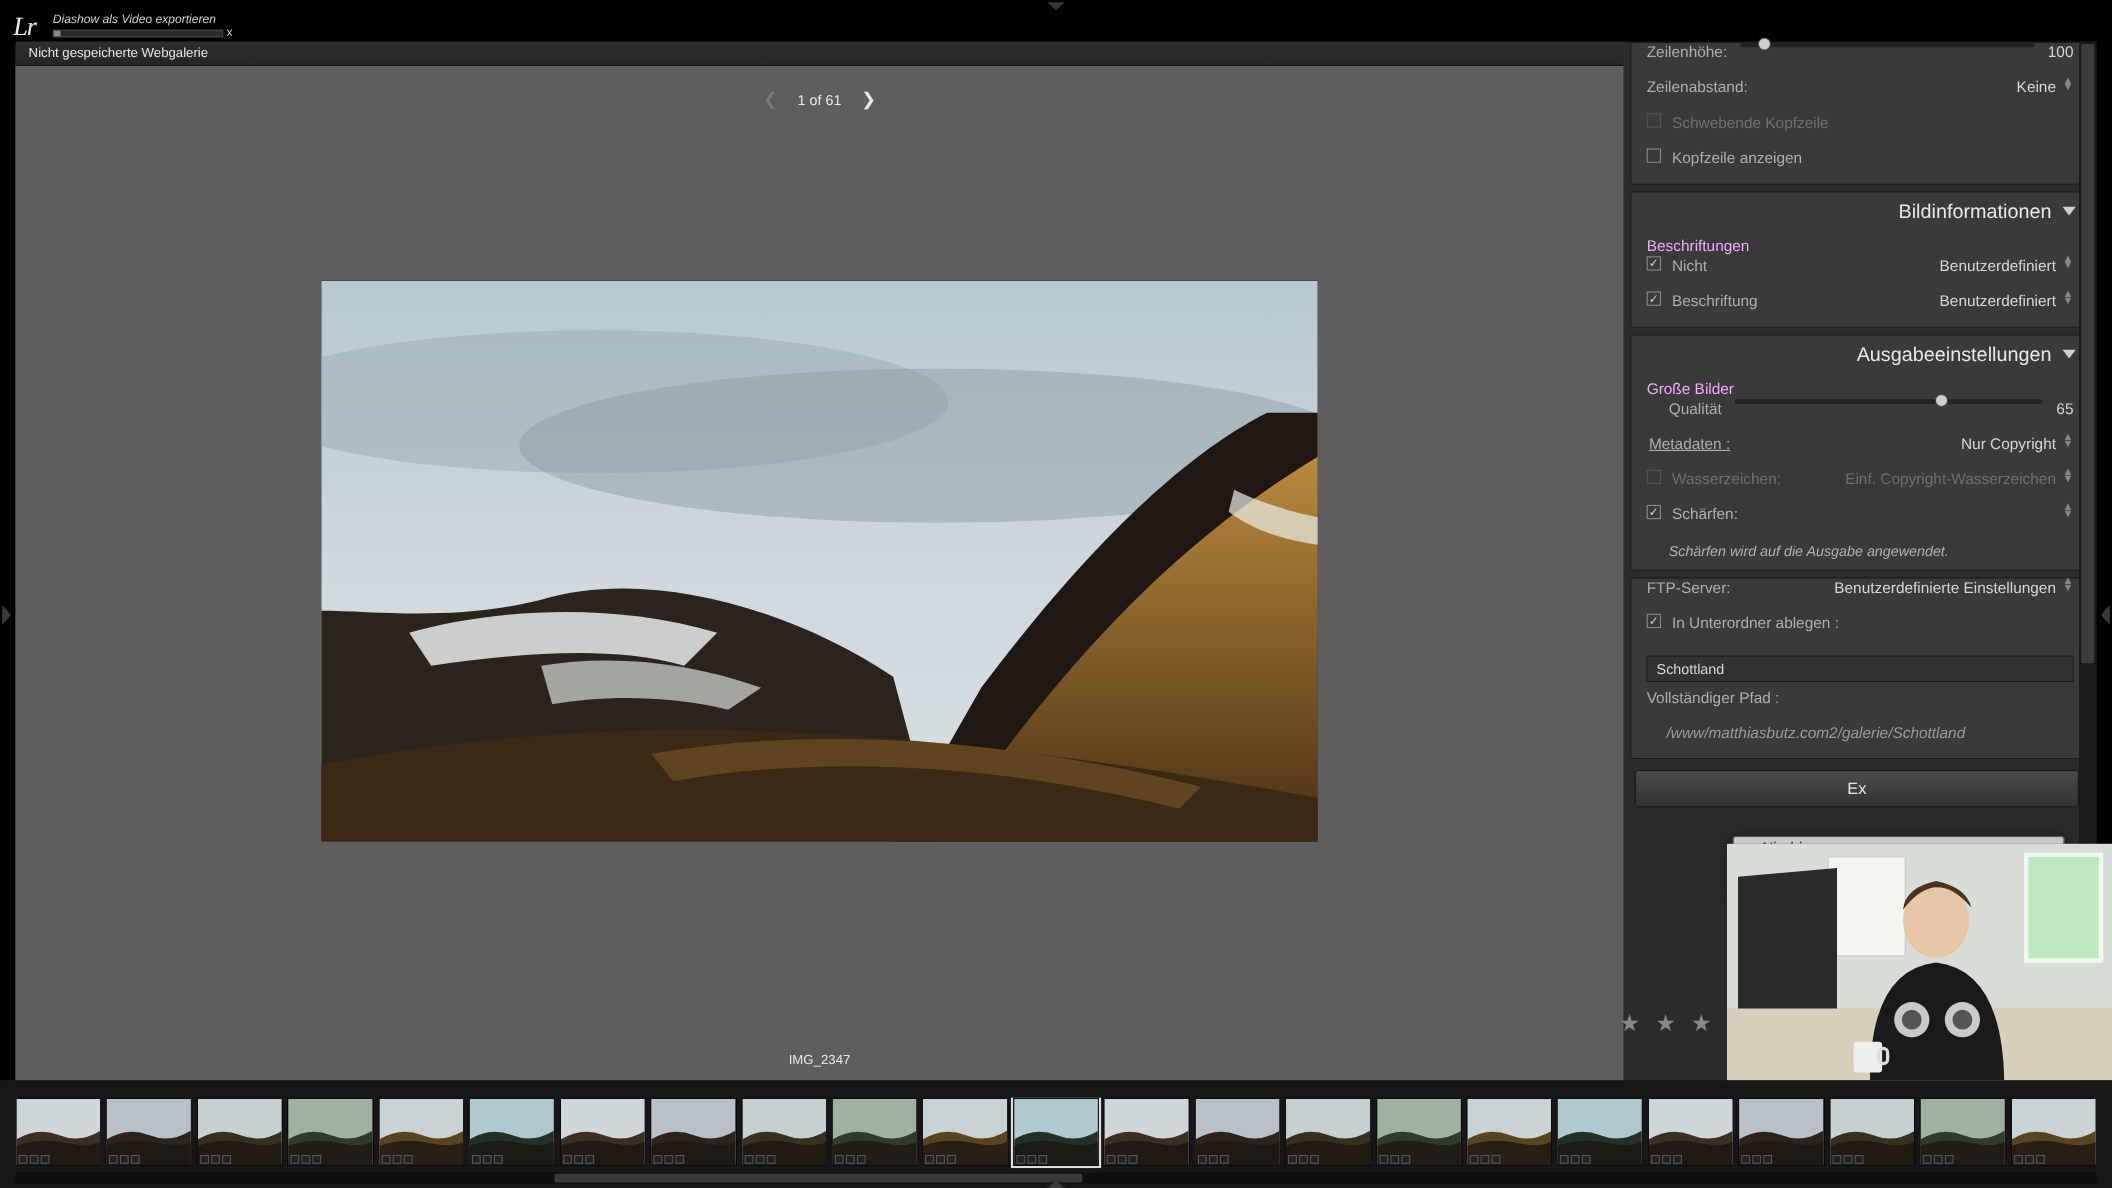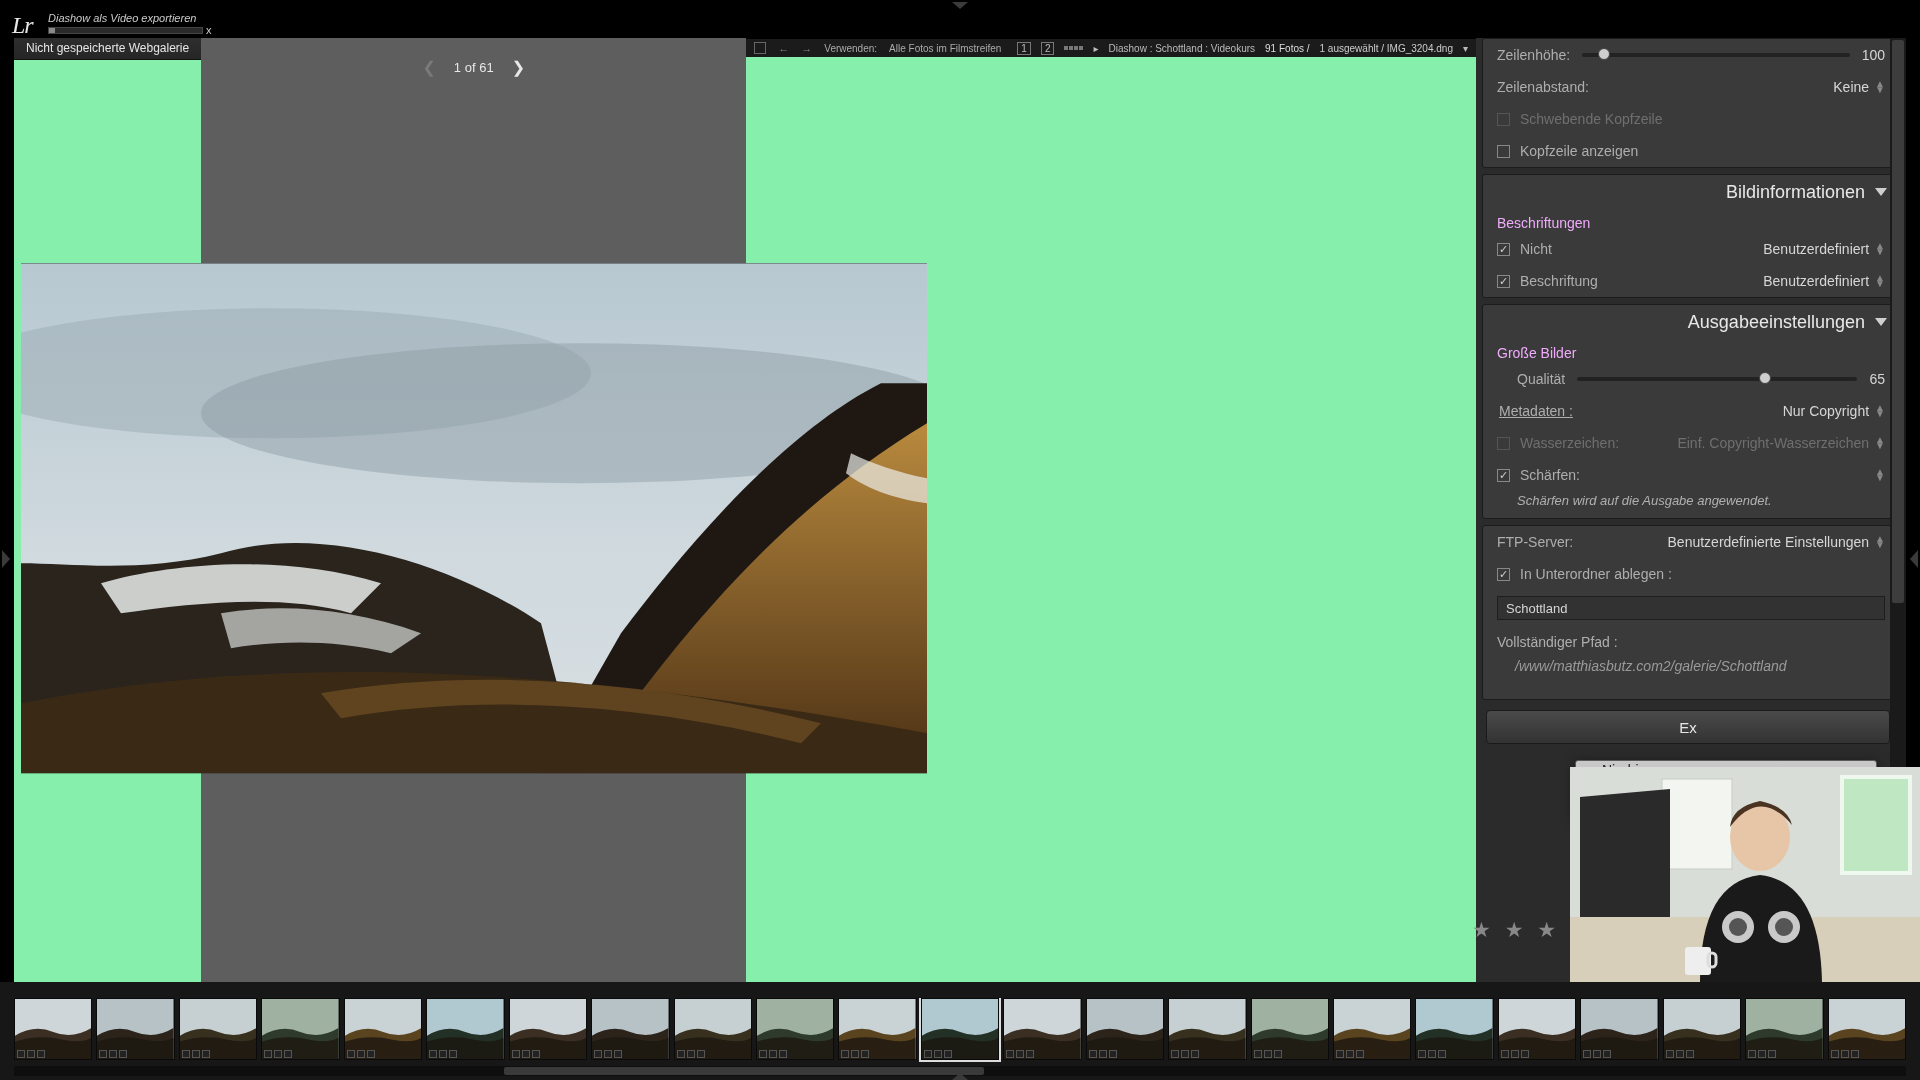--- a/index.html
+++ b/index.html
@@ -15,21 +15,21 @@
 #top-handle { position: absolute; left: 50%; top: 2px; transform: translateX(-50%); width: 0; height: 0; border-left: 8px solid transparent; border-right: 8px solid transparent; border-top: 7px solid #3a3a3a; }
 
 
 #main { position: absolute; left: 0; top: 38px; right: 0; bottom: 0; display: flex; }
 #left-edge, #right-edge { width: 14px; background: #000; position: relative; }
 .edge-arrow { position: absolute; top: 50%; transform: translateY(-50%); width: 0; height: 0; }
 #left-edge .edge-arrow { left: 2px; border-top: 9px solid transparent; border-bottom: 9px solid transparent; border-left: 8px solid #3a3a3a; }
 #right-edge .edge-arrow { right: 2px; border-top: 9px solid transparent; border-bottom: 9px solid transparent; border-right: 8px solid #3a3a3a; }
 
 
-#preview-col { flex: 1 1 auto; display: flex; flex-direction: row; background: #86efac; }
+#preview-col { flex: 1 1 auto; display: flex; flex-direction: column; background: #0f766e; }
 #unsaved-bar { height: 22px; background: linear-gradient(#2e2e2e,#262626); color: #e6e6e6; font-size: 12px; padding: 3px 12px; border-bottom: 1px solid #111; }
 #canvas-wrap { flex: 1 1 auto; background: #5e5e5e; position: relative; }
 #pager { position: absolute; top: 20px; left: 50%; transform: translateX(-50%); color: #e8e8e8; font-size: 13px; display: flex; align-items: center; gap: 18px; }
 .pager-arrow { font-size: 16px; color: #e8e8e8; }
 .pager-arrow.dis { color: #7a7a7a; }
 
 
 #photo { position: absolute; left: 50%; top: 50%; transform: translate(-50%,-58%); width: 906px; height: 510px; background: #000; }
 #photo svg { width: 100%; height: 100%; display: block; }
 #photo-caption { position: absolute; left: 50%; bottom: 72px; transform: translateX(-50%); color: #e8e8e8; font-size: 12px; }
@@ -49,21 +49,21 @@
 
 #panel-col { width: 430px; background: #2b2b2b; display: flex; flex-direction: column; position: relative; }
 #panel-scroll { flex: 1 1 auto; padding: 0 6px 6px 0; }
 #panel-scrollbar { position: absolute; right: 0; top: 0; width: 16px; height: 100%; background: #1a1a1a; }
 #panel-scrollbar-thumb { position: absolute; right: 2px; top: 2px; width: 12px; height: 54%; background: #3d3d3d; border-radius: 2px; }
 
 .section { border: 1px solid #1c1c1c; border-radius: 3px; margin: 6px 0 0 6px; background: #3a3a3a; }
 .section-head { height: 34px; display: flex; align-items: center; justify-content: flex-end; padding: 0 12px; font-size: 18px; color: #e8e8e8; gap: 10px; }
 .section-head .tri { width: 0; height: 0; border-left: 6px solid transparent; border-right: 6px solid transparent; border-top: 8px solid #d0d0d0; }
 
-.row { display: flex; align-items: center; height: 32px; padding: 0 14px; font-size: 14px; color: #aeaeae; }
+.row { display: flex; height: 32px; padding: 0 14px; font-size: 14px; color: #aeaeae; }
 .row .label { flex: 0 0 auto; }
 .row .spacer { flex: 1 1 auto; }
 .row .val { color: #d6d6d6; }
 .row .updn { margin-left: 6px; color: #888; font-size: 10px; display: flex; flex-direction: column; line-height: 6px; }
 .row .chk { width: 13px; height: 13px; border: 1px solid #888; margin-right: 10px; display: flex; align-items: center; justify-content: center; font-size: 11px; color: #d0d0d0; }
 .row.dim { color: #6f6f6f; }
 .row.dim .chk { border-color: #555; }
 
 .subhead { padding: 6px 14px 2px; font-size: 14px; color: #f0abfc; }
 
@@ -324,21 +324,21 @@
         <div class="row">
           <span class="chk">✓</span>
           <span class="label">In Unterordner ablegen :</span>
         </div>
         <div class="ftp-row">
           <input class="ftp-input" value="Schottland" style="">
         </div>
         <div class="row">
           <span class="label">Vollständiger Pfad :</span>
         </div>
-        <div class="row" style="height:auto;padding-bottom:25px;">
+        <div class="row" style="height:auto;padding-bottom:15px;">
           <span style="font-style:italic;color:#9a9a9a;padding-left:18px;">/www/matthiasbutz.com2/galerie/Schottland</span>
         </div>
       </div>
 
       <div id="export-btn-row">
         <div id="export-btn">Ex</div>
       </div>
 
     </div>
     <div id="panel-scrollbar">

